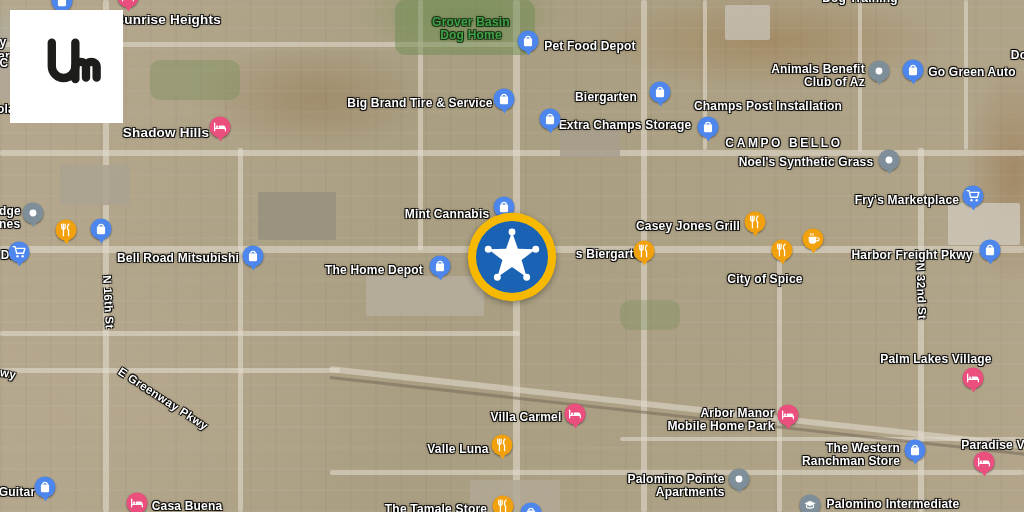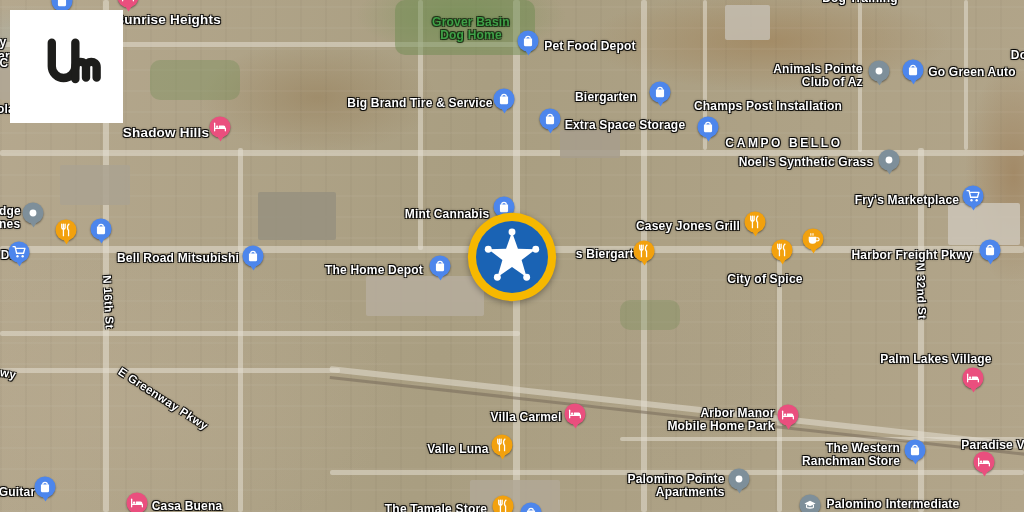--- a/index.html
+++ b/index.html
@@ -92,24 +92,24 @@
       <div class="lbl neighborhood" style="left: 168px; top: 20px; transform: translate(-50%, -50%);">Sunrise Heights</div>
       <div class="lbl poi" style="left: 860px; top: -1px; transform: translate(-50%, -50%);">Dog Training</div>
       <div class="lbl poi left" style="left: 1019px; top: 56px; transform: translate(-50%, -50%);">Do</div>
       <div class="lbl park" style="left: 471px; top: 29px; transform: translate(-50%, -50%); color: rgb(63, 160, 71);">
         <div>Grover Basin</div>
         <div>Dog Home</div>
       </div>
       <div class="lbl poi" style="left: 590px; top: 47px; transform: translate(-50%, -50%);">Pet Food Depot</div>
       <div class="lbl poi" style="left: 420px; top: 104px; transform: translate(-50%, -50%);">Big Brand Tire &amp; Service</div>
       <div class="lbl poi" style="left: 606px; top: 98px; transform: translate(-50%, -50%);">Biergarten</div>
-      <div class="lbl poi" style="left: 625px; top: 126px; transform: translate(-50%, -50%);">Extra Space Storage</div>
+      <div class="lbl poi" style="left: 625px; top: 126px; transform: translate(-50%, -50%);">Extra Champs Storage</div>
       <div class="lbl poi" style="left: 768px; top: 107px; transform: translate(-50%, -50%);">Champs Post Installation</div>
       <div class="lbl poi right" style="left: 818px; top: 76px; transform: translate(-50%, -50%);">
-        <div>Animals Pointe</div>
+        <div>Animals Benefit</div>
         <div>Club of Az</div>
       </div>
       <div class="lbl poi" style="left: 972px; top: 73px; transform: translate(-50%, -50%);">Go Green Auto</div>
       <div class="lbl district" style="left: 784px; top: 144px; transform: translate(-50%, -50%);">CAMPO BELLO</div>
       <div class="lbl poi" style="left: 806px; top: 163px; transform: translate(-50%, -50%);">Noel's Synthetic Grass</div>
       <div class="lbl neighborhood" style="left: 166px; top: 133px; transform: translate(-50%, -50%);">Shadow Hills</div>
       <div class="lbl poi" style="left: 907px; top: 201px; transform: translate(-50%, -50%);">Fry's Marketplace</div>
       <div class="lbl poi left" style="left: 10px; top: 218px; transform: translate(-50%, -50%);">
         <div>dge</div>
         <div>nes</div>

